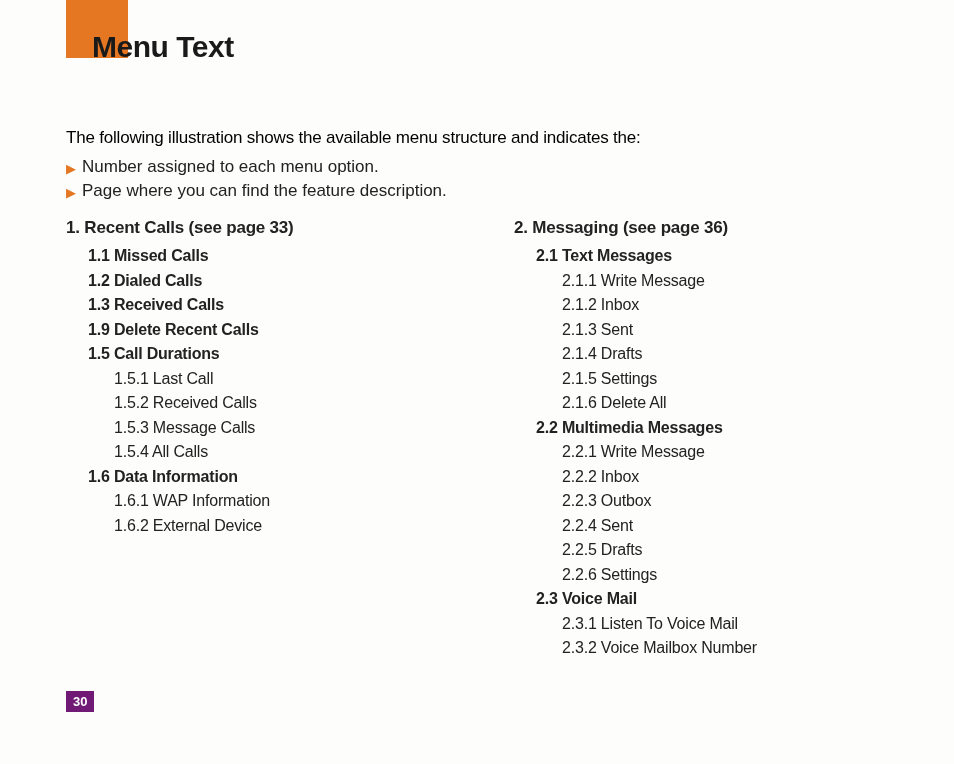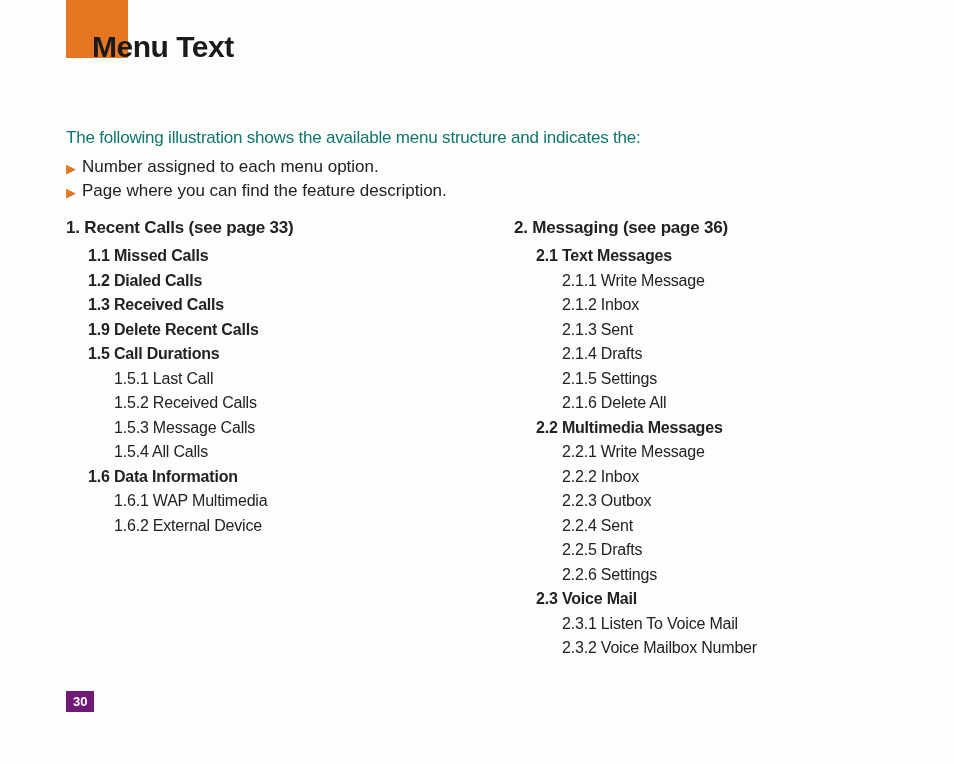--- a/index.html
+++ b/index.html
@@ -26,21 +26,21 @@
     font-size: 30px;
     font-weight: 700;
     color: #1a1a1a;
     letter-spacing: -0.5px;
   }
   .intro {
     position: absolute;
     top: 128px;
     left: 66px;
     font-size: 17px;
-    color: #0f766e;
+    color: #000000;
     letter-spacing: -0.2px;
   }
   .bullets {
     position: absolute;
     top: 155px;
     left: 66px;
   }
   .bullet-row {
     display: flex;
     align-items: center;
@@ -122,21 +122,21 @@
   <div class="lvl2">1.1 Missed Calls</div>
       <div class="lvl2">1.2 Dialed Calls</div>
       <div class="lvl2">1.3 Received Calls</div>
       <div class="lvl2">1.9 Delete Recent Calls</div>
       <div class="lvl2">1.5 Call Durations</div>
       <div class="lvl3">1.5.1 Last Call</div>
       <div class="lvl3">1.5.2 Received Calls</div>
       <div class="lvl3">1.5.3 Message Calls</div>
       <div class="lvl3">1.5.4 All Calls</div>
       <div class="lvl2">1.6 Data Information</div>
-      <div class="lvl3">1.6.1 WAP Multimedia</div>
+      <div class="lvl3">1.6.1 WAP Information</div>
       <div class="lvl3">1.6.2 External Device</div>
     </div>
   <div class="col" id="col-right">
     <div class="sec-head">2.  Messaging (see page 36)</div>
   <div class="lvl2">2.1 Text Messages</div>
       <div class="lvl3">2.1.1 Write Message</div>
       <div class="lvl3">2.1.2 Inbox</div>
       <div class="lvl3">2.1.3 Sent</div>
       <div class="lvl3">2.1.4 Drafts</div>
       <div class="lvl3">2.1.5 Settings</div>

